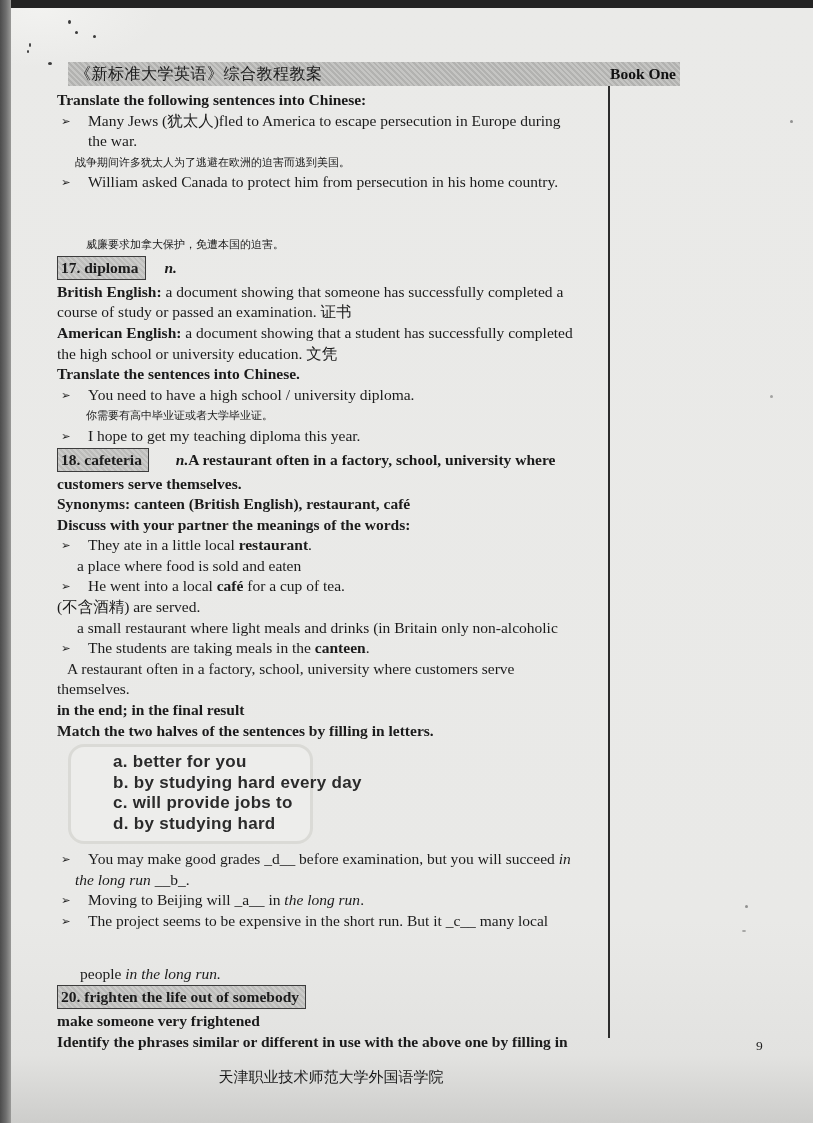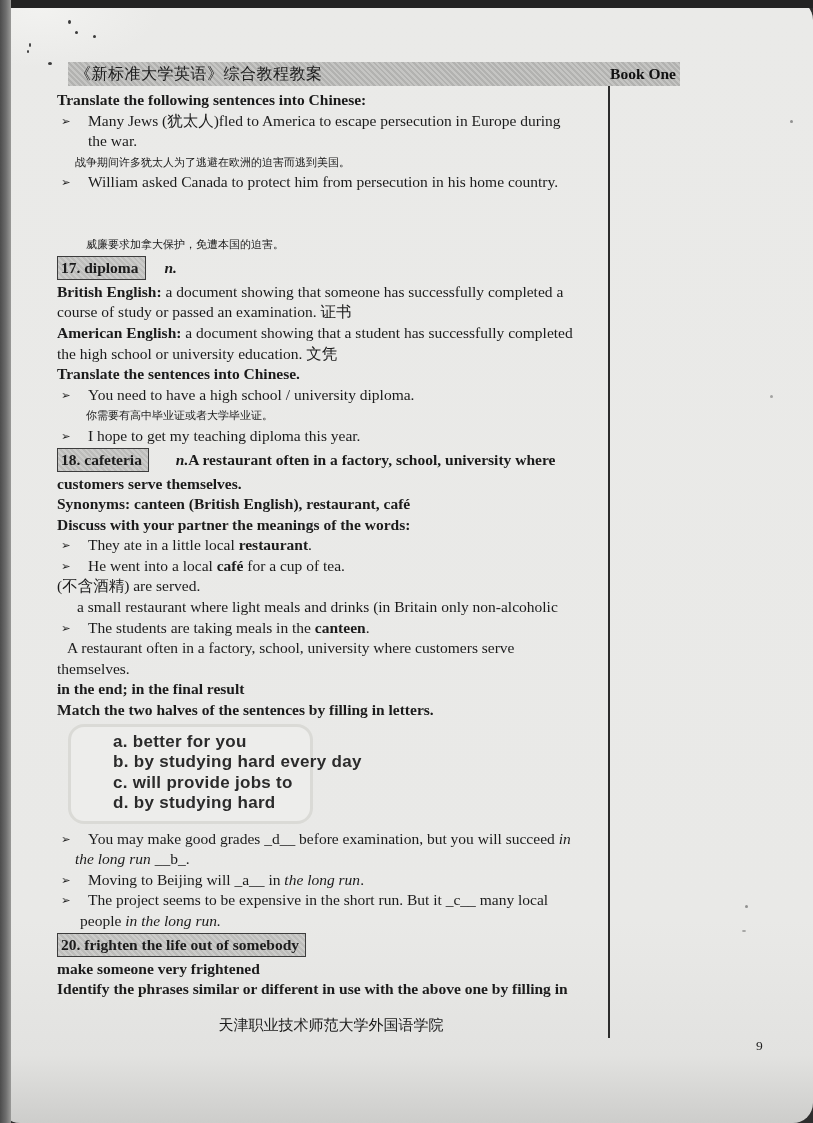--- a/index.html
+++ b/index.html
@@ -6,21 +6,20 @@
   body{
     width:813px;height:1123px;
     font-family:"Liberation Serif", serif;
     background:#2e2e2e;
     position:relative;
     overflow:hidden;
   }
   .page{
     position:absolute;left:0;top:0;width:813px;height:1123px;
     background:linear-gradient(180deg,#eaeae8 0%,#e9e9e7 82%,#e2e2e0 94%,#cdcdcb 100%);
-    border-radius:20px;
   }
   .edge-top{position:absolute;left:0;top:0;width:813px;height:8px;background:#232323;}
   .edge-left{position:absolute;left:0;top:0;width:11px;height:1123px;
     background:linear-gradient(90deg,#4c4c4c 0%,#6f6f6f 55%,#9a9a98 100%);}
   .corner-light{position:absolute;left:11px;top:8px;width:150px;height:60px;
     background:radial-gradient(ellipse at 20% 0%,#f2f2f0 0%,rgba(242,242,240,0) 70%);}
   .speck{position:absolute;background:#3a3a3a;border-radius:50%;}
 
   
   .header-bar{
@@ -42,21 +41,21 @@
   .ln{min-height:20.6px;line-height:20.6px;white-space:nowrap;}
   .gap{height:20.6px;}
   .bold{font-weight:bold;}
   .it{font-style:italic;}
   .boldit{font-weight:bold;font-style:italic;}
   .bullet{padding-left:31px;position:relative;}
   .arrow{position:absolute;left:4px;top:0;font-family:"DejaVu Sans",sans-serif;
     font-size:11.5px;color:#222;}
   .zh{font-size:11px;}
   .pl18{padding-left:18px;} .pl29{padding-left:29px;} .pl20{padding-left:20px;}
-  .pl10{padding-left:10px;} .pl23{padding-left:23px;}
+  .pl10{padding-left:10px;} .pl23{padding-left:23px;margin-top:32px;}
   .ln-term{height:25px;line-height:22px;margin:1px 0;}
   .termbox{
     display:inline-block;border:1px solid #3c3c3c;
     background:repeating-linear-gradient(45deg,#bcbcba 0 2px,#cbcbc9 2px 4px);
     padding:0 6px 1px 3px;font-weight:bold;height:21px;line-height:21px;
   }
   .pos17{margin-left:15px;} .pos18{margin-left:23px;}
 
   
   .options-box{
@@ -154,20 +153,21 @@
     </div>
     <div class="ln bold">customers serve themselves.</div>
 
     <div class="ln bold">Synonyms: canteen (British English), restaurant, café</div>
     <div class="ln bold">Discuss with your partner the meanings of the words:</div>
 
     <div class="ln bullet">
       <span class="arrow">➢</span>
       <span>They ate in a little local </span><span class="bold">restaurant</span><span>.</span>
     </div>
+    <div class="ln pl20">a place where food is sold and eaten</div>
 
     <div class="ln bullet">
       <span class="arrow">➢</span>
       <span>He went into a local </span><span class="bold">café</span><span> for a cup of tea.</span>
     </div>
     <div class="ln">(不含酒精) are served.</div>
     <div class="ln pl20">a small restaurant where light meals and drinks (in Britain only non-alcoholic</div>
 
     <div class="ln bullet">
       <span class="arrow">➢</span>

